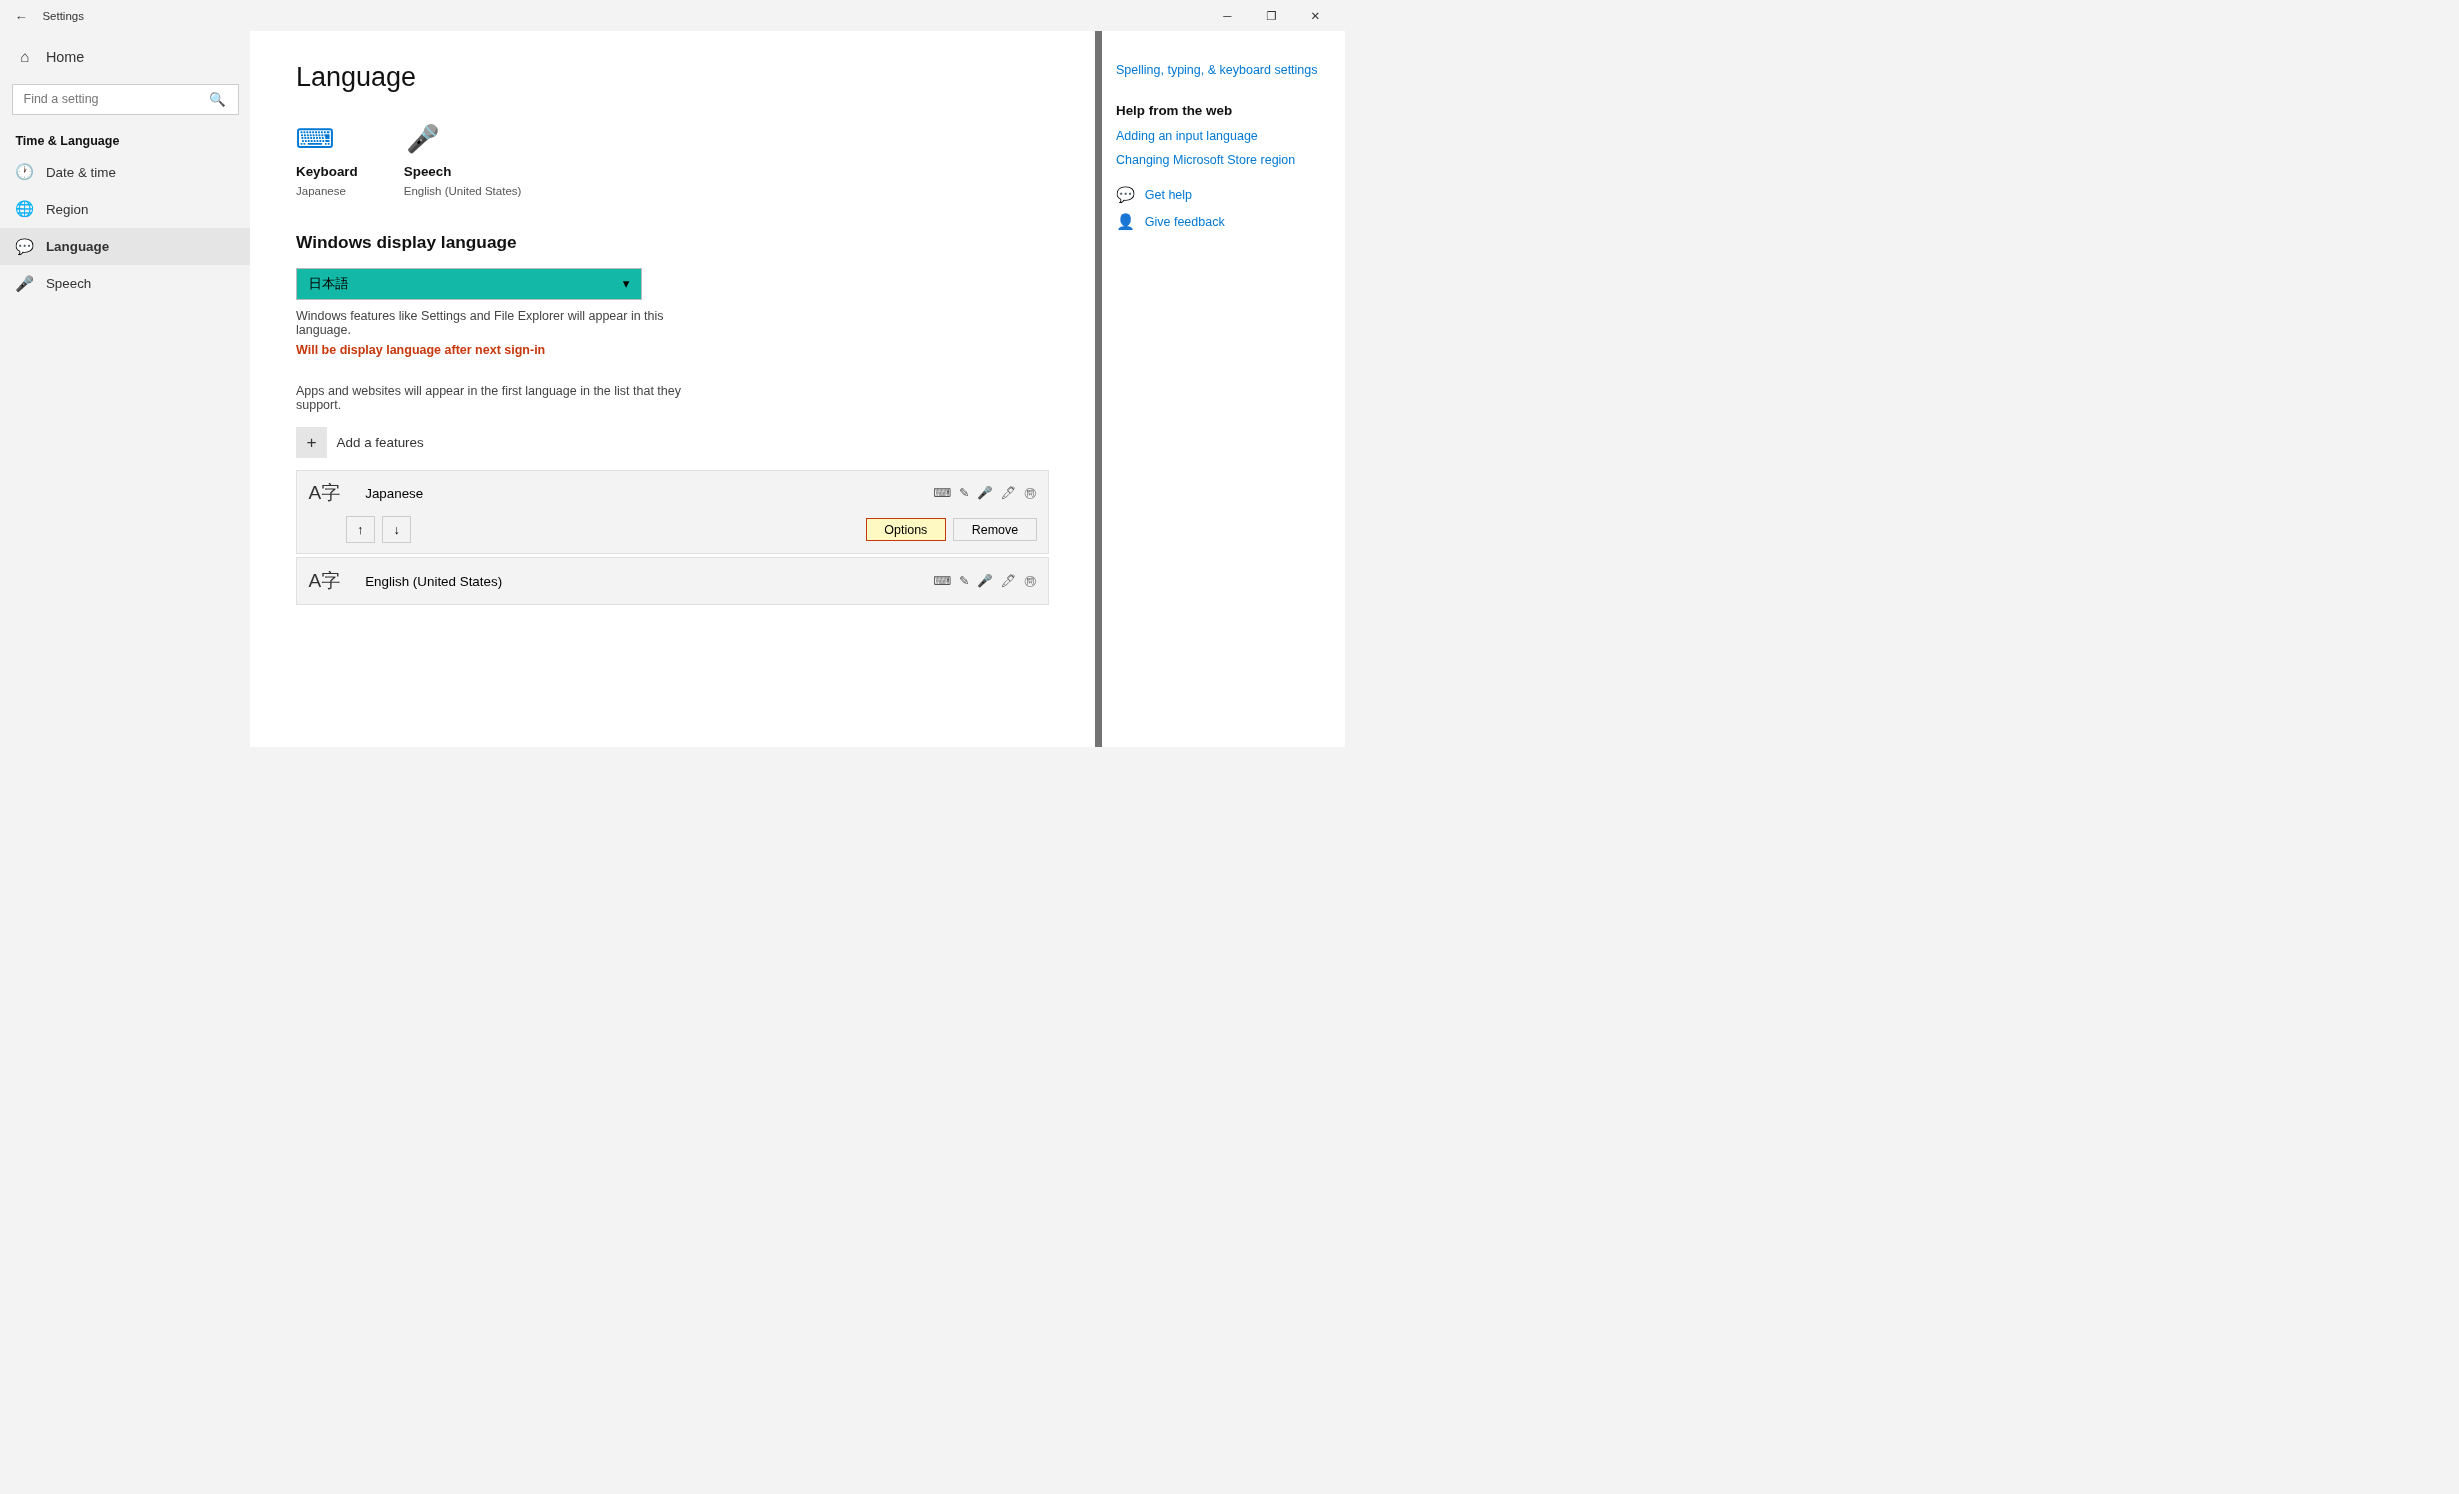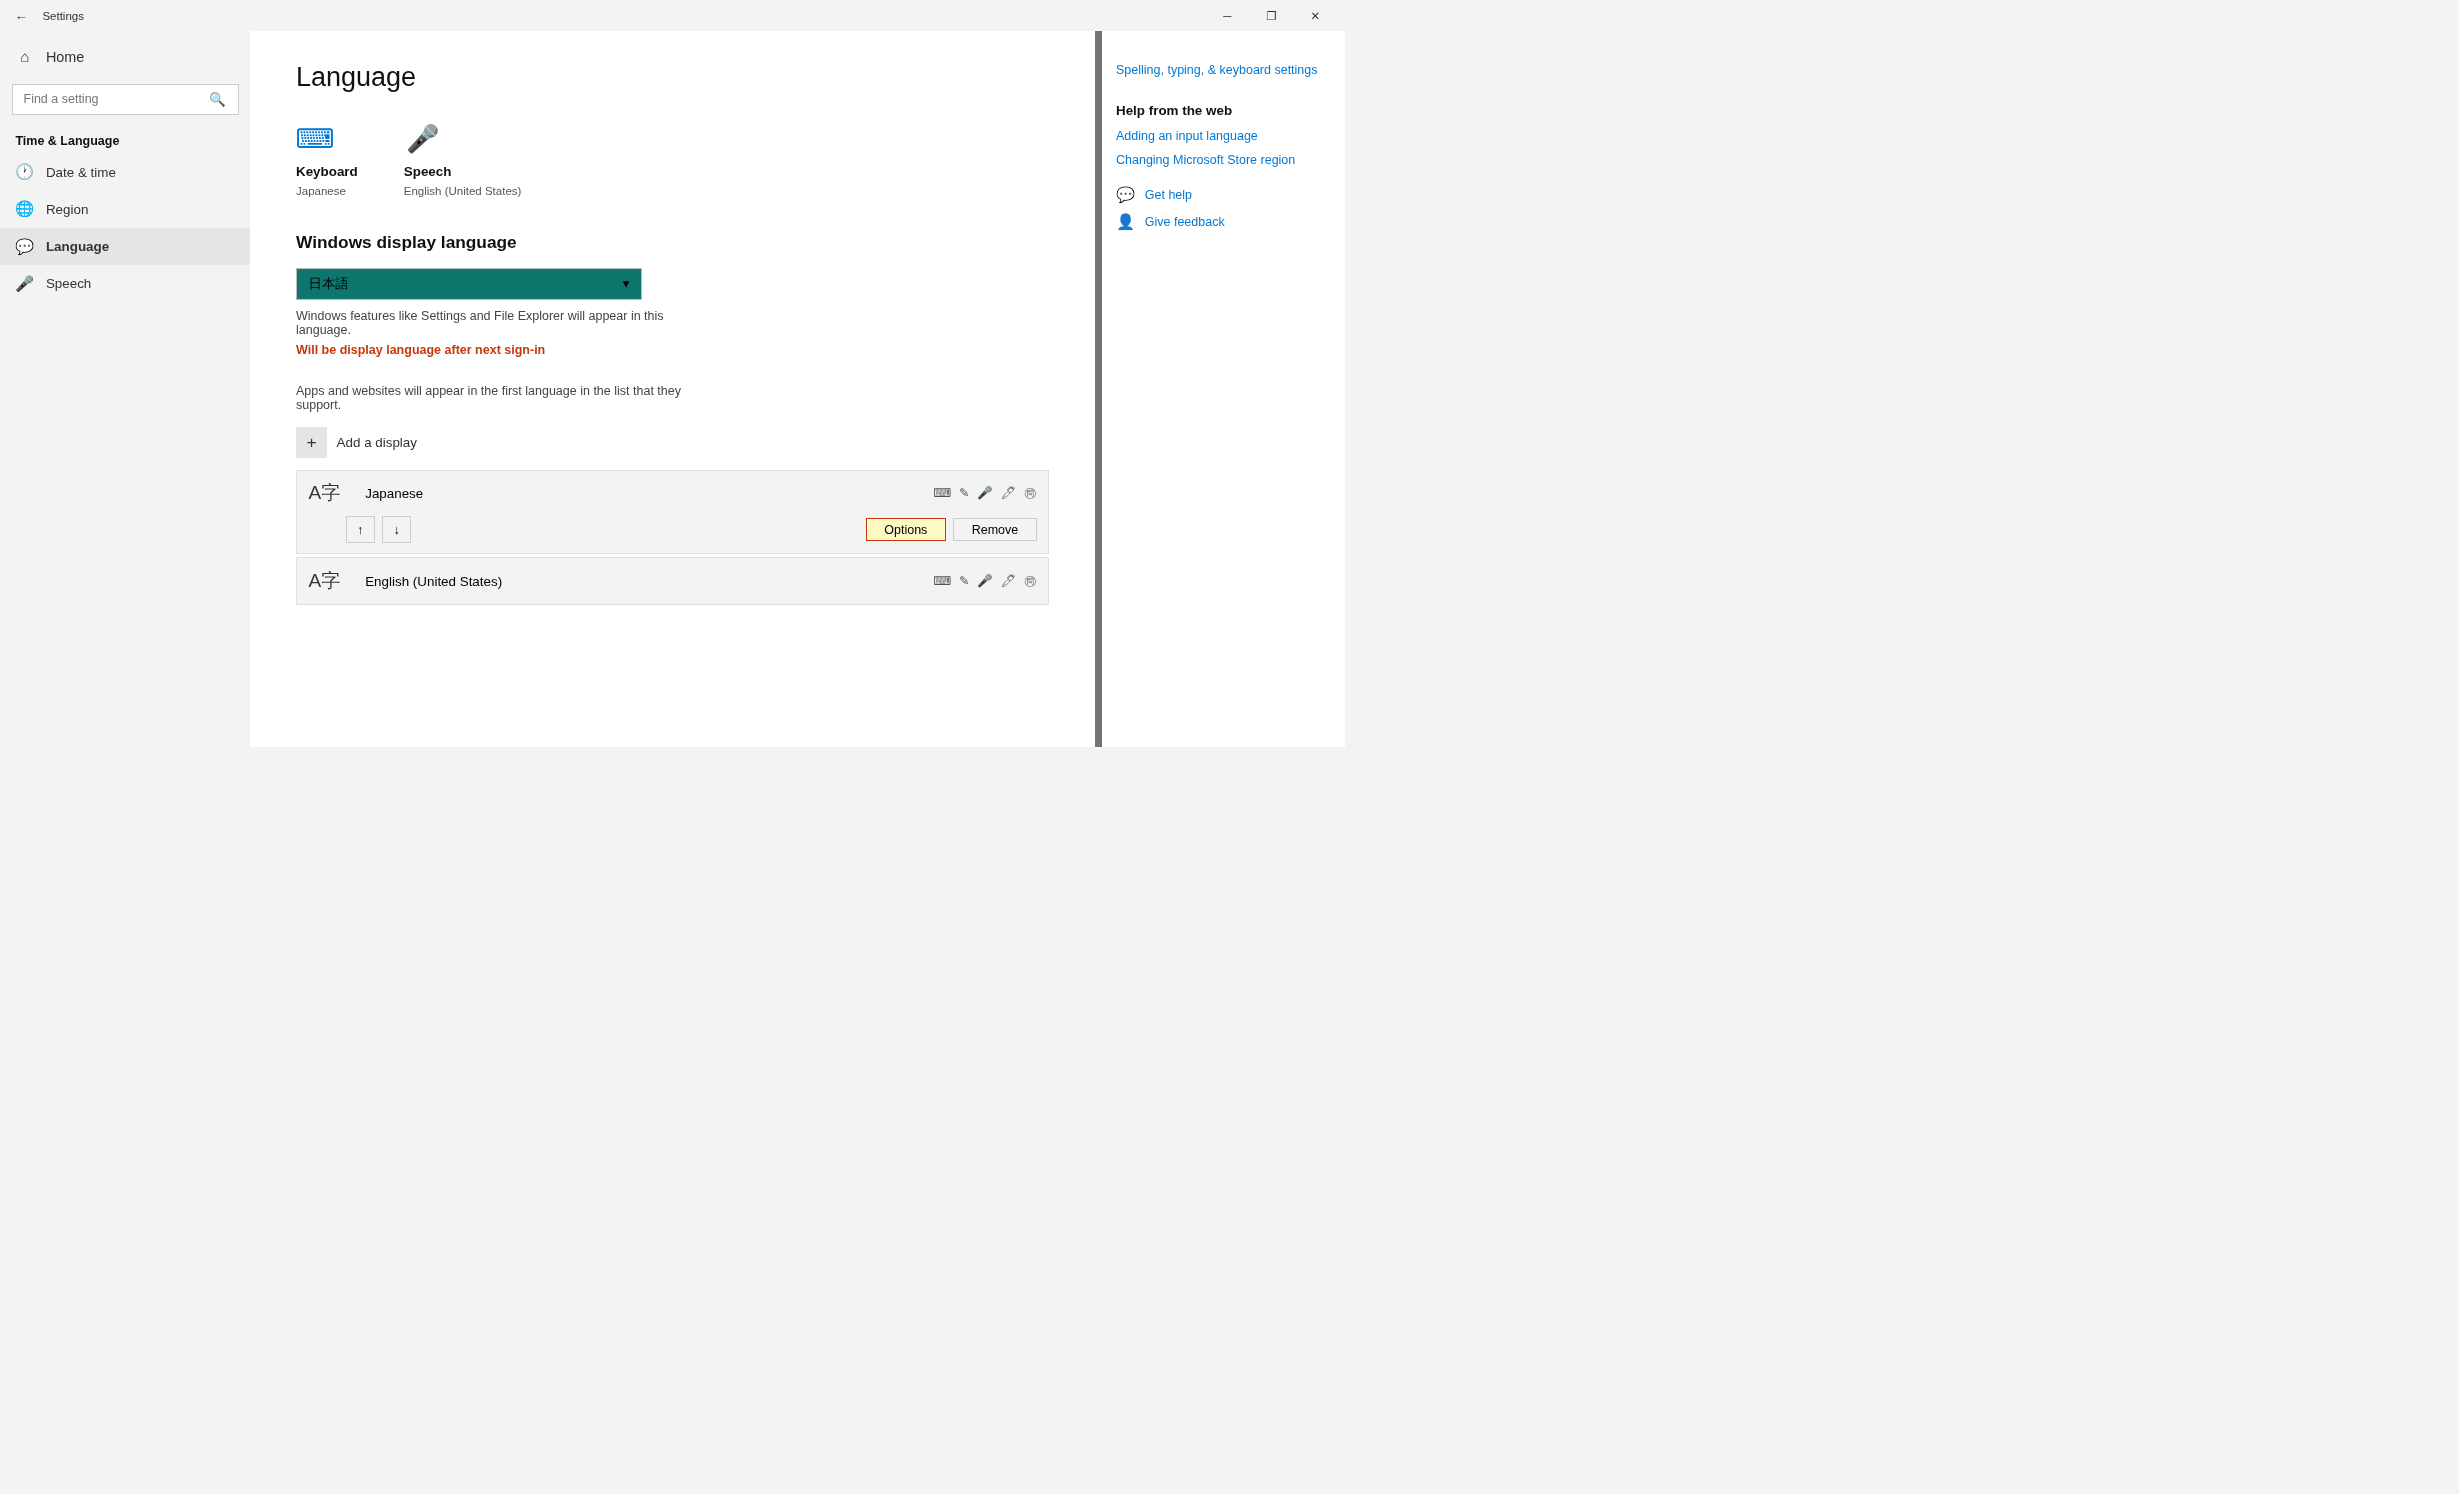--- a/index.html
+++ b/index.html
@@ -152,21 +152,21 @@
       margin-bottom: 15.4px;
     }
     .display-lang-dropdown {
       display: flex;
       align-items: center;
       justify-content: space-between;
       border: 1px solid #bbb;
       padding: 5.8px 11.5px;
       width: 346px;
       cursor: pointer;
-      background: #0f766e;
+      background: #14b8a6;
       font-size: 13.4px;
       margin-bottom: 9.6px;
     }
     .lang-desc {
       font-size: 12.5px;
       color: #444;
       margin-bottom: 5.8px;
       max-width: 403px;
     }
     .lang-warning {
@@ -371,21 +371,21 @@
       <span>▾</span>
     </div>
     <div class="lang-desc">Windows features like Settings and File Explorer will appear in this language.</div>
     <div class="lang-warning">Will be display language after next sign-in</div>
 
     <div class="preferred-section">
       <div class="preferred-desc">Apps and websites will appear in the first language in the list that they support.</div>
 
       <div class="add-lang-btn">
         <div class="add-lang-plus">+</div>
-        <span>Add a display</span>
+        <span>Add a features</span>
       </div>
 
       <div class="lang-row">
         <div class="lang-row-top">
           <div class="lang-row-icon">A字</div>
           <div class="lang-row-name">Japanese</div>
           <div class="lang-row-caps">
             <span>⌨</span>
             <span>✎</span>
             <span>🎤</span>

